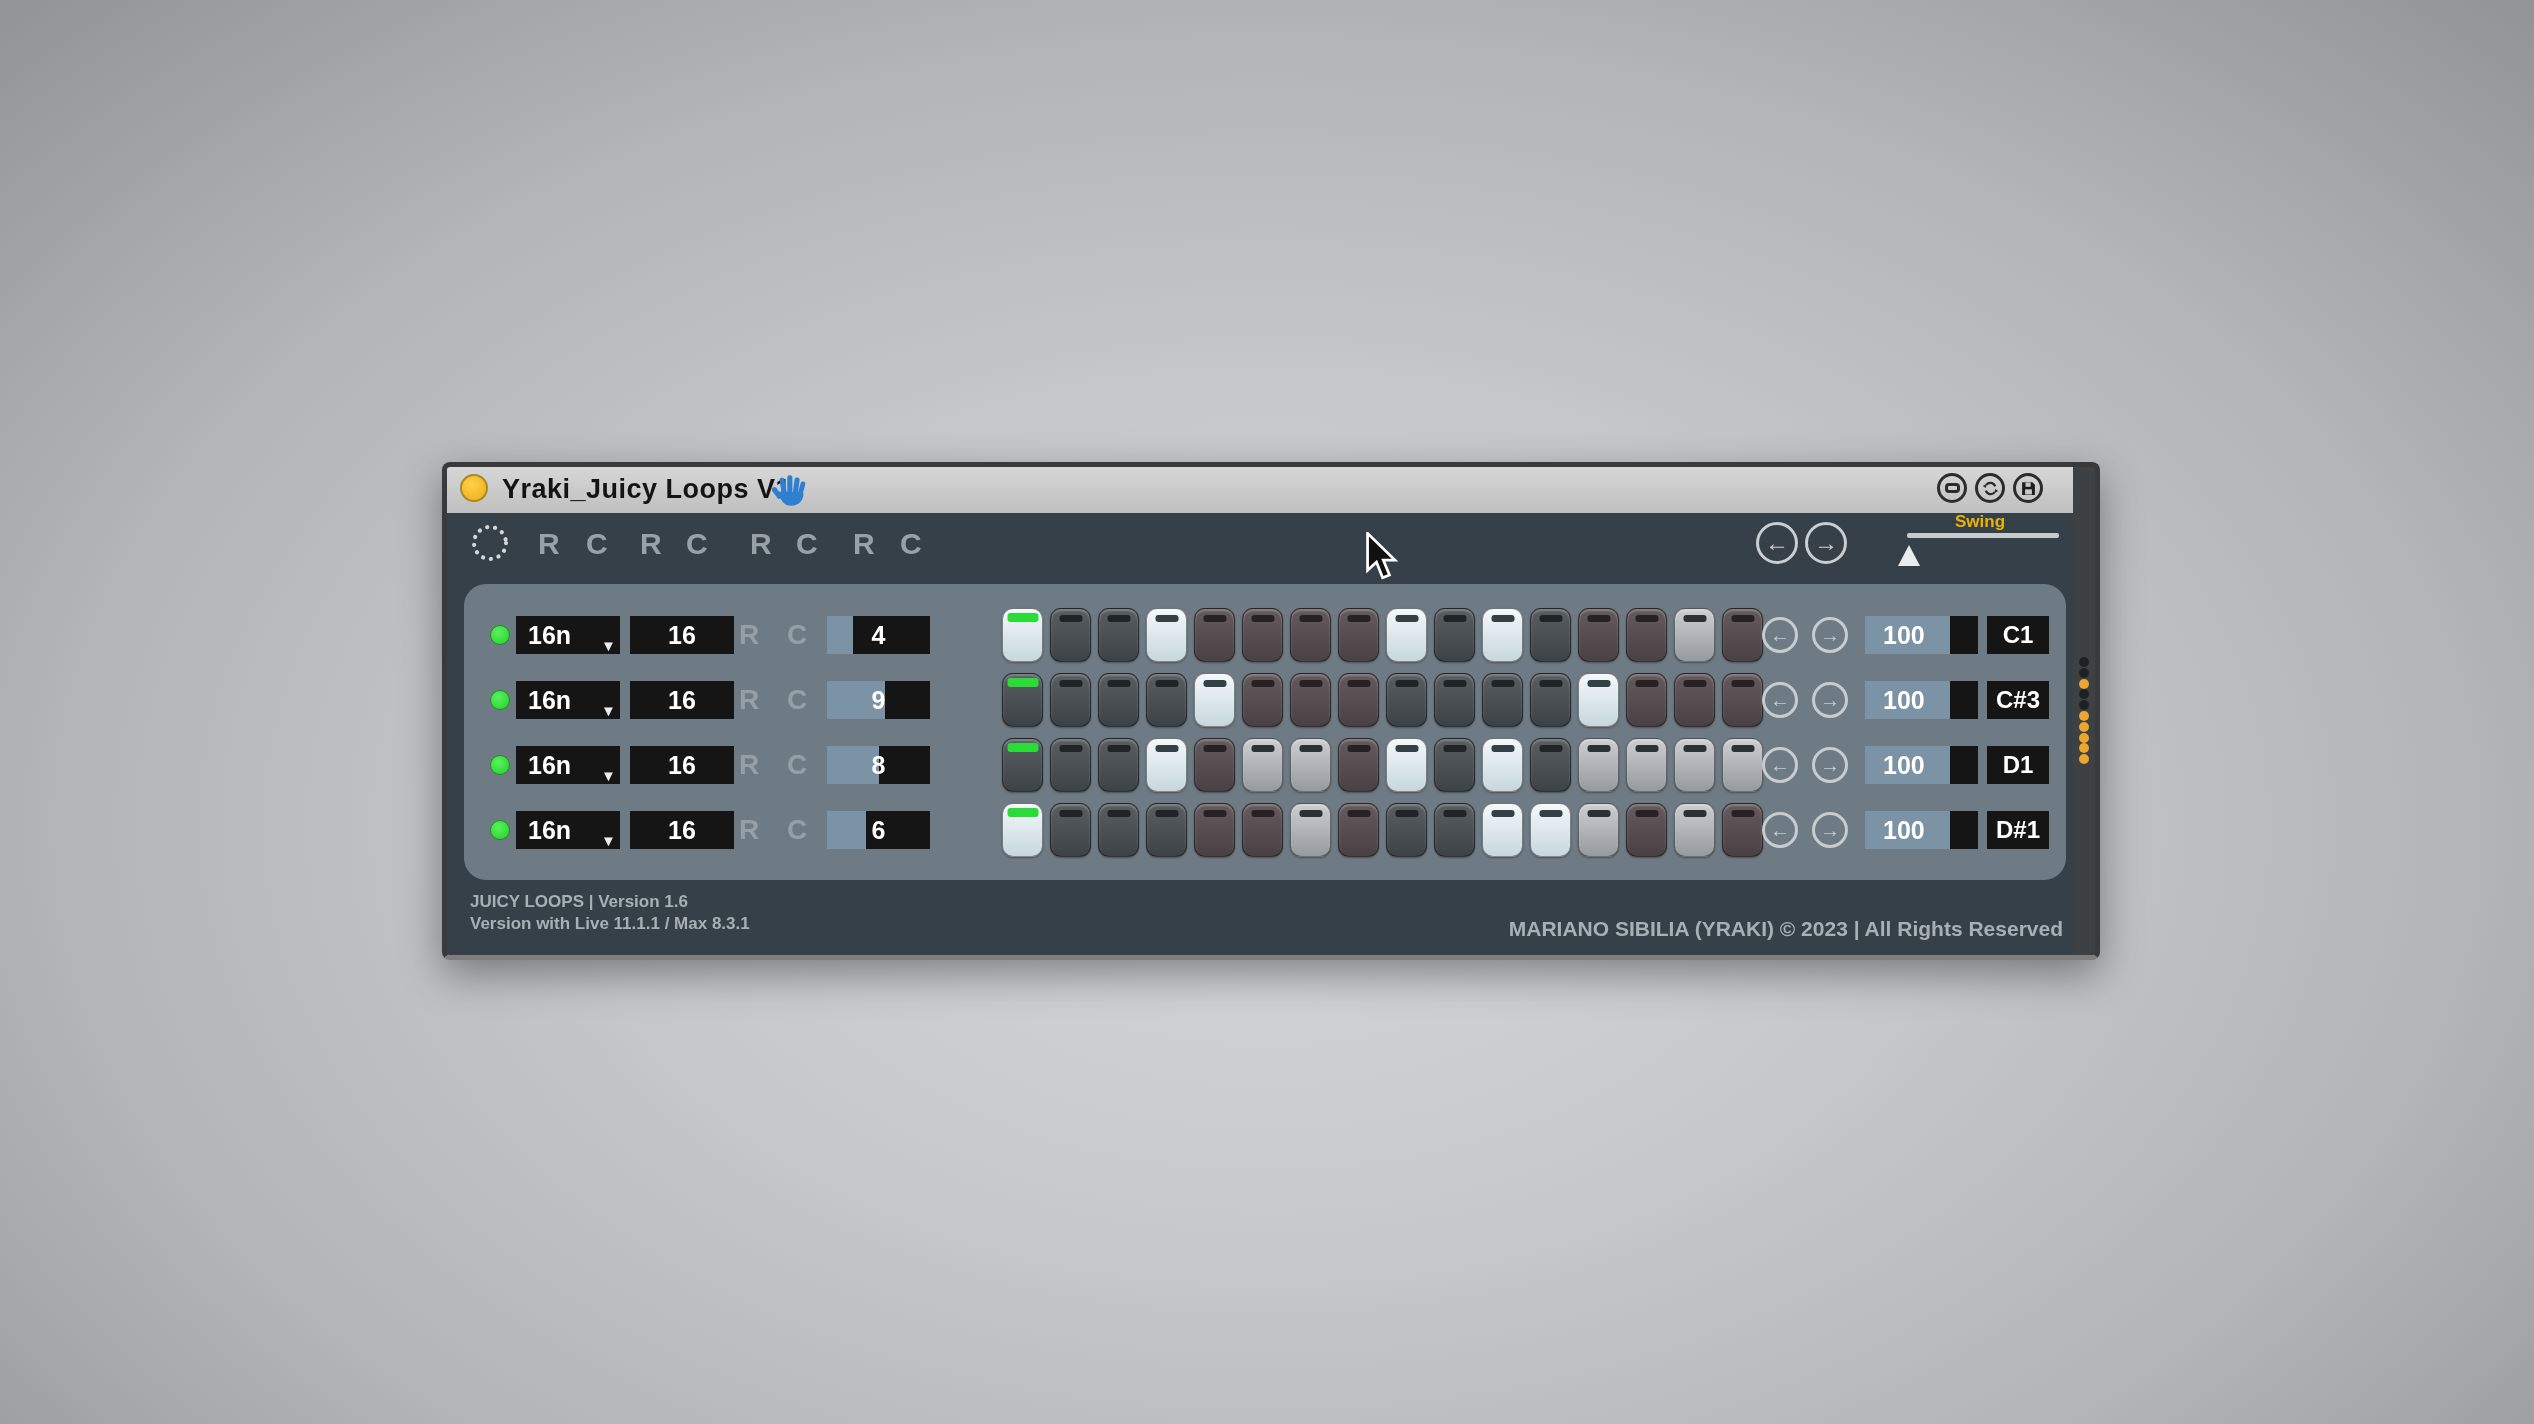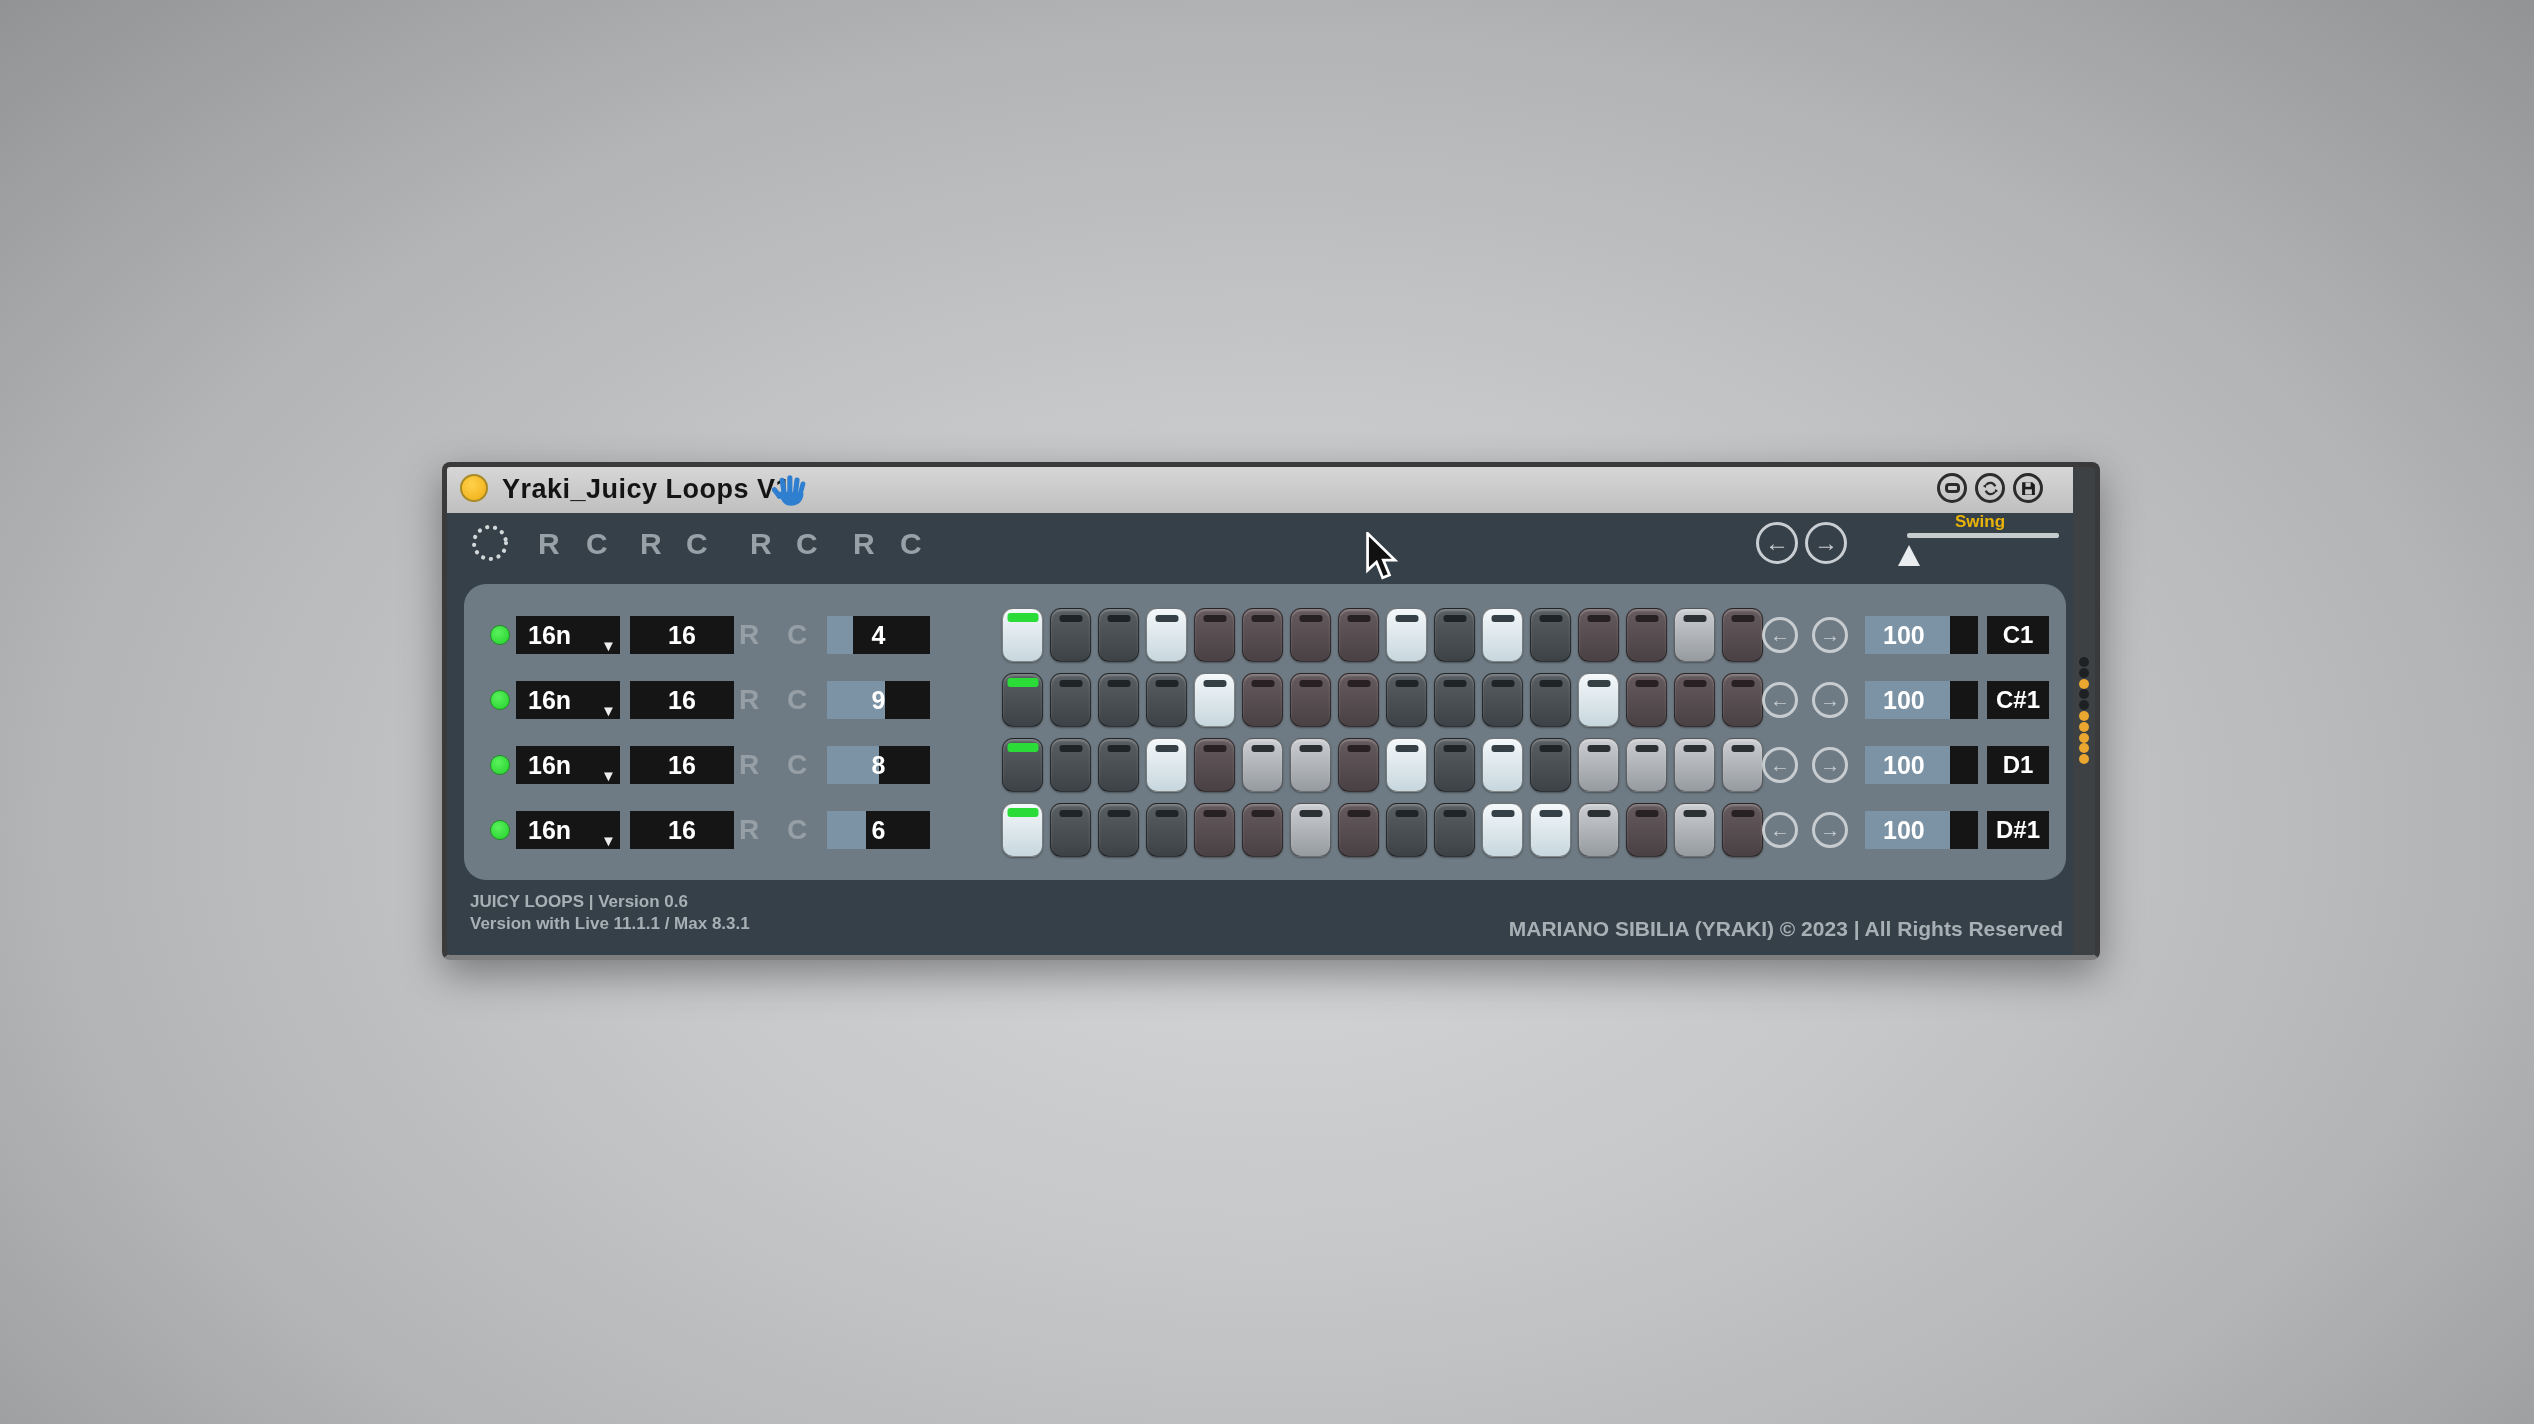--- a/index.html
+++ b/index.html
@@ -312,21 +312,21 @@
           <span>←</span>
         </div>
     <div class="row-nav next">
           <span>→</span>
         </div>
     <div class="nbox vel-box">
       <div class="fill" style="width: 74.8031%;"></div>
       <span>100</span>
     </div>
     <div class="nbox note-box">
-      <span>C#1</span>
+      <span>C#3</span>
     </div>
   </div>
       <div class="row" style="top: 271px;">
     <div class="row-led"></div>
     <div class="nbox rate-box">
       <span>16n</span>
       <span class="rate-arrow">▼</span>
     </div>
     <div class="nbox len-box">
       <span>16</span>
@@ -476,21 +476,21 @@
       <div class="fill" style="width: 74.8031%;"></div>
       <span>100</span>
     </div>
     <div class="nbox note-box">
       <span>D#1</span>
     </div>
   </div>
     </div>
 
   <div class="footer-left">
-    <div>JUICY LOOPS | Version 0.6</div>
+    <div>JUICY LOOPS | Version 1.6</div>
     <div>Version with Live 11.1.1 / Max 8.3.1</div>
   </div>
   <div class="footer-right">MARIANO SIBILIA (YRAKI) © 2023 | All Rights Reserved</div>
 
   <div class="right-strip" id="meter-strip">
       <div class="meter-dot dark" style="top: 190px;"></div>
       <div class="meter-dot dark" style="top: 200.8px;"></div>
       <div class="meter-dot orange" style="top: 211.6px;"></div>
       <div class="meter-dot dark" style="top: 222.4px;"></div>
       <div class="meter-dot dark" style="top: 233.2px;"></div>

